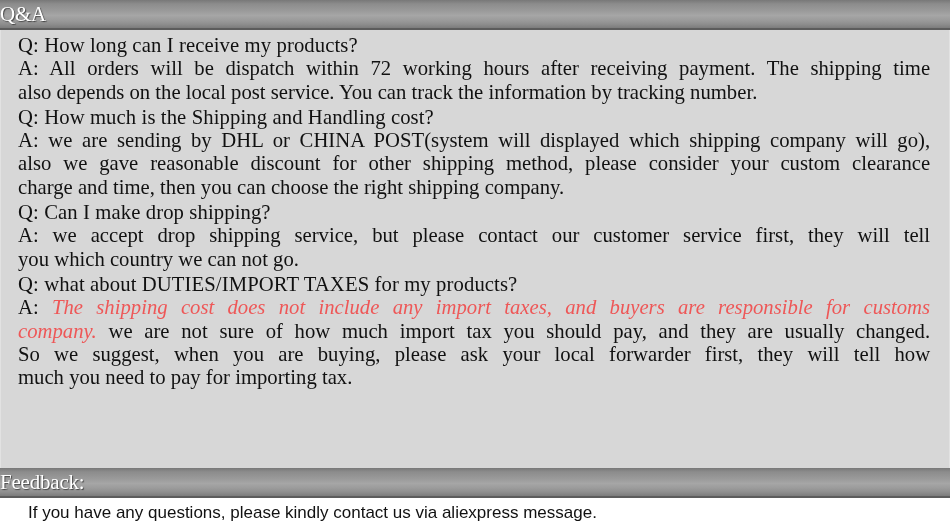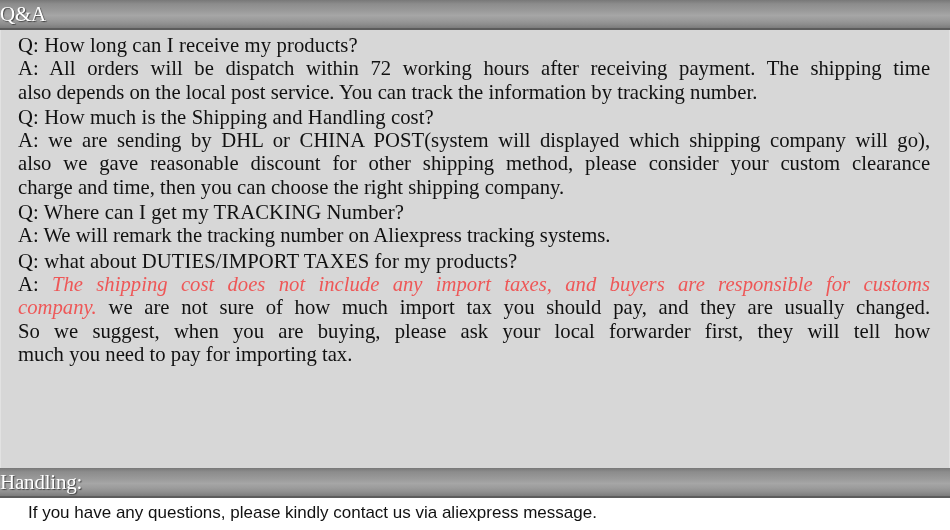--- a/index.html
+++ b/index.html
@@ -127,40 +127,41 @@
       <div class="line justify-last-left">also depends on the local post service. You can track the information by tracking number.</div>
     </div>
 
     <div class="qa-block">
       <div class="line q">Q: How much is the Shipping and Handling cost?</div>
       <div class="line justify">A: we are sending by DHL or CHINA POST(system will displayed which shipping company will go),</div>
       <div class="line justify">also we gave reasonable discount for other shipping method, please consider your custom clearance</div>
       <div class="line justify-last-left">charge and time, then you can choose the right shipping company.</div>
     </div>
 
+    <div class="qa-block">
+      <div class="line q">Q: Can I make drop shipping?</div>
+      <div class="line justify">A: we accept drop shipping service, but please contact our customer service first, they will tell</div>
+      <div class="line justify-last-left">you which country we can not go.</div>
+    </div>
 
-    <div class="qa-block">
-      <div class="line q">Q: Where can I get my TRACKING Number?</div>
-      <div class="line justify-last-left">A: We will remark the tracking number on Aliexpress tracking systems.</div>
-    </div>
 
     <div class="qa-block">
       <div class="line q">Q: what about DUTIES/IMPORT TAXES for my products?</div>
 
       <div class="line justify"><span>A: </span><span class="red">The shipping cost does not include any import taxes, and buyers are responsible for customs</span></div>
 
       <div class="line justify"><span class="red">company.</span><span> we are not sure of how much import tax you should pay, and they are usually changed.</span></div>
 
       <div class="line justify">So we suggest, when you are buying, please ask your local forwarder first, they will tell how</div>
       <div class="line justify-last-left">much you need to pay for importing tax.</div>
     </div>
 
   </div>
 
   <div class="bar">
-    <span class="bar-label">Handling:</span>
+    <span class="bar-label">Feedback:</span>
   </div>
 
   <div class="feedback-body">
     <div class="feedback-text">If you have any questions, please kindly contact us via aliexpress message.</div>
   </div>
 
 </div>
 
 </body></html>

